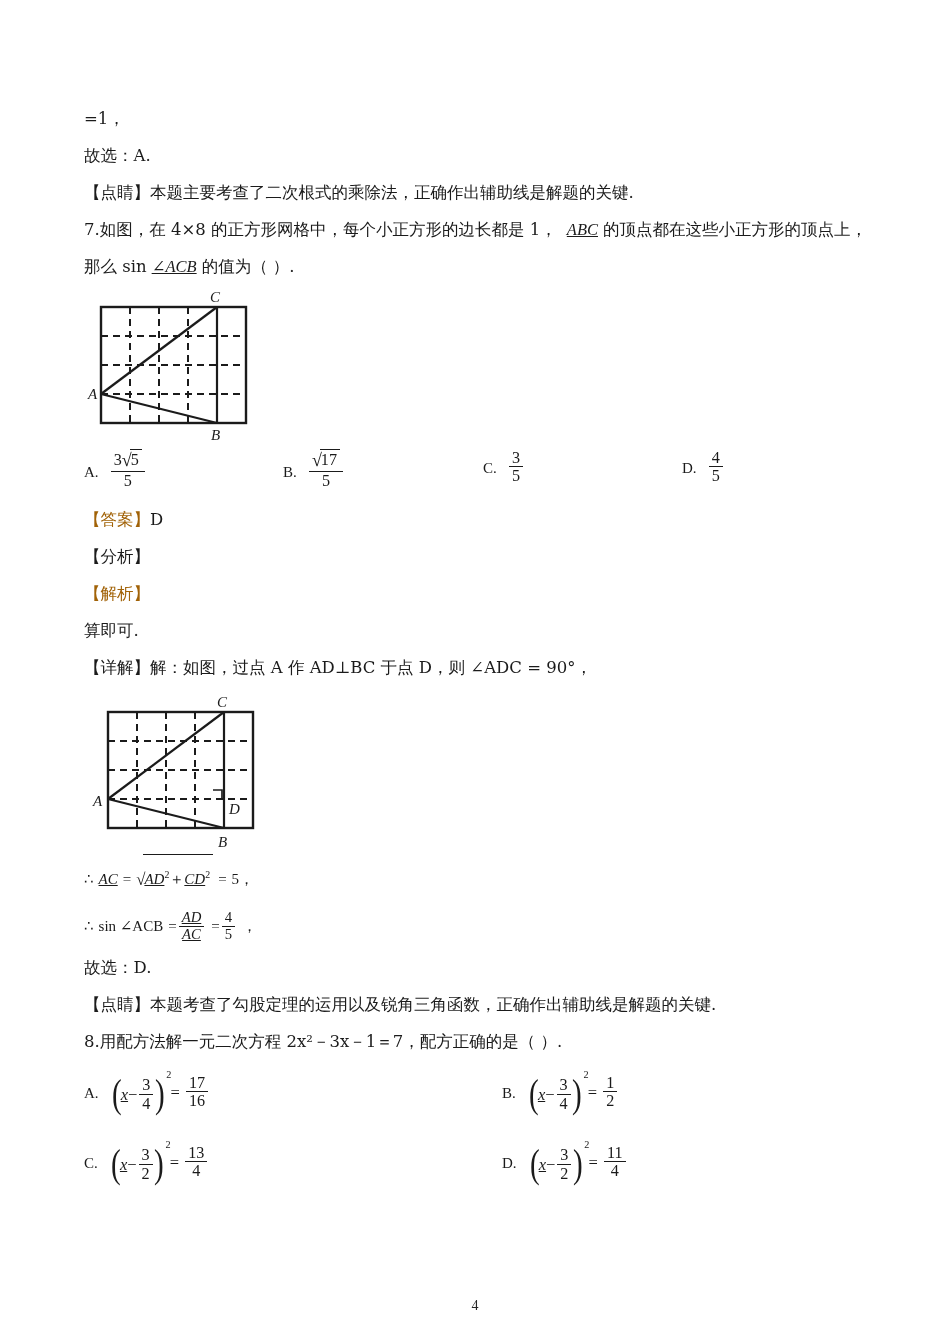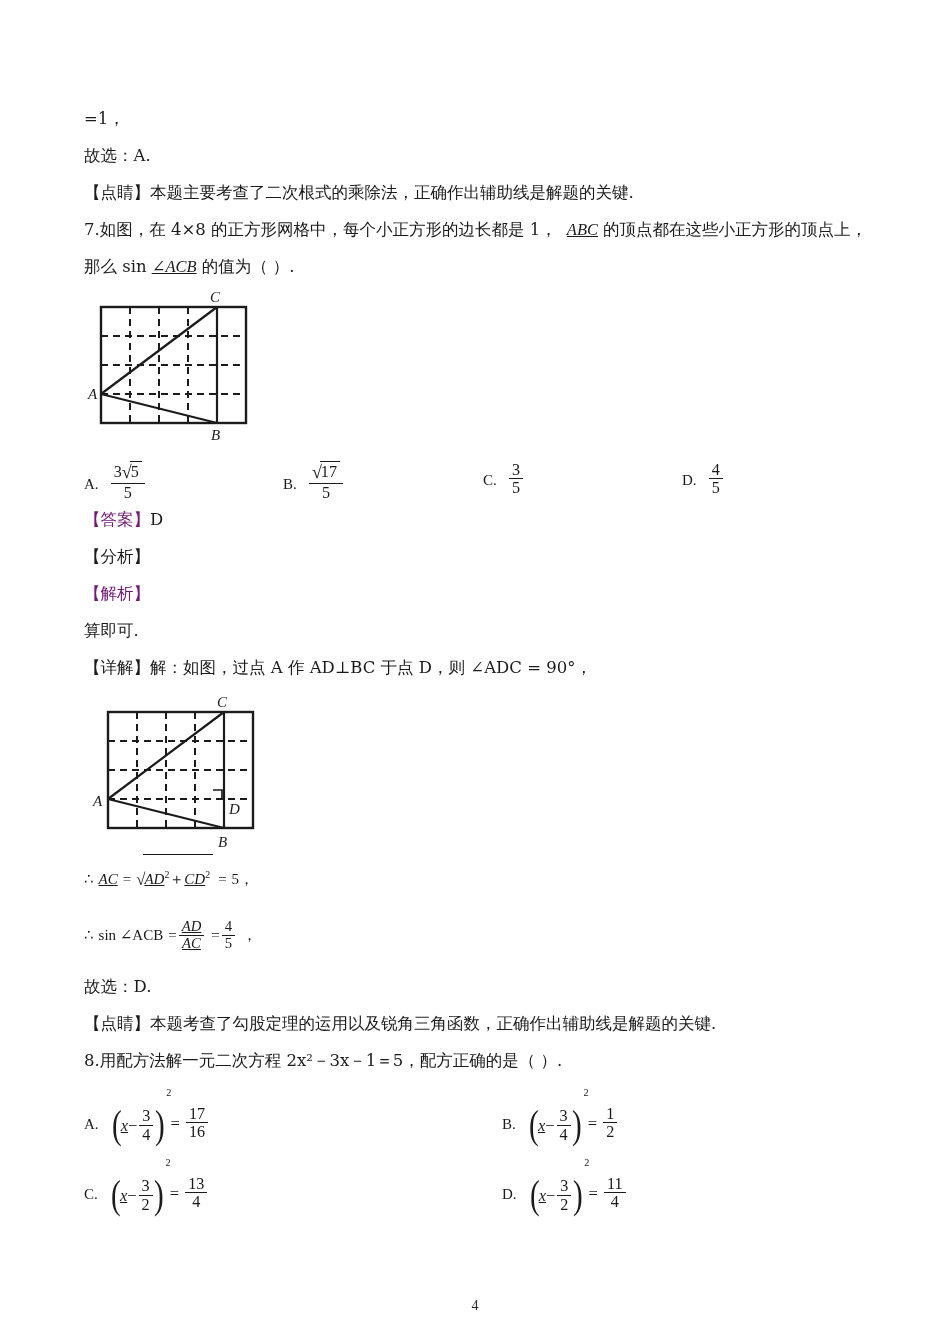--- a/index.html
+++ b/index.html
@@ -26,32 +26,32 @@
     left: 84px;
     top: 100px;
     width: 790px;
   }
   .line {
     font-size: 16.5px;
     line-height: 37px;
     white-space: nowrap;
     color: #1b1b1b;
   }
-  .blue { color: #701a75; margin-top: 12px; }
+  .blue { color: #a16207; margin-top: 12px; }
   .cn { font-family: "DejaVu Serif", "Liberation Serif", serif; }
   .it { font-style: italic; font-family: "Liberation Serif", "DejaVu Serif", serif; text-decoration: underline; }
 
   
   .frac {
     display: inline-block;
     vertical-align: -0.52em;
     text-align: center;
     line-height: 1.08;
     font-size: 0.98em;
-    margin: 16px 2px;
+    margin: 4px 2px;
   }
   .frac .num { display: block; padding: 0 3px; }
   .frac .den { display: block; padding: 0 3px; border-top: 1.2px solid #1b1b1b; }
 
   
   .rad { display: inline-block; position: relative; white-space: nowrap; }
   .rad > .sign { display: inline-block; font-size: 1.12em; vertical-align: -0.06em; }
   .rad > .body {
     display: inline-block;
     border-top: 1.15px solid #1b1b1b;
@@ -259,21 +259,21 @@
 
   <div class="line cn">
     <span>故选：D.</span>
   </div>
 
   <div class="line cn">
     <span>【点睛】</span><span>本题考查了勾股定理的运用以及锐角三角函数，正确作出辅助线是解题的关键.</span>
   </div>
 
   <div class="line cn">
-    <span>8.</span><span>用配方法解一元二次方程 2x²－3x－1＝5，配方正确的是（    ）.</span>
+    <span>8.</span><span>用配方法解一元二次方程 2x²－3x－1＝7，配方正确的是（    ）.</span>
   </div>
 
   <div class="opts-grid" style="height:130px;margin-top:10px;">
     <div class="opt2" style="left:0px;top:0px;">
       <span class="lbl">A.</span>
       <span class="bigparen"><span class="it">x</span><span>−</span><span class="frac"><span class="num">3</span><span class="den">4</span></span><span class="pex">2</span></span>
       <span>=</span>
       <span class="frac"><span class="num">17</span><span class="den">16</span></span>
     </div>
 

